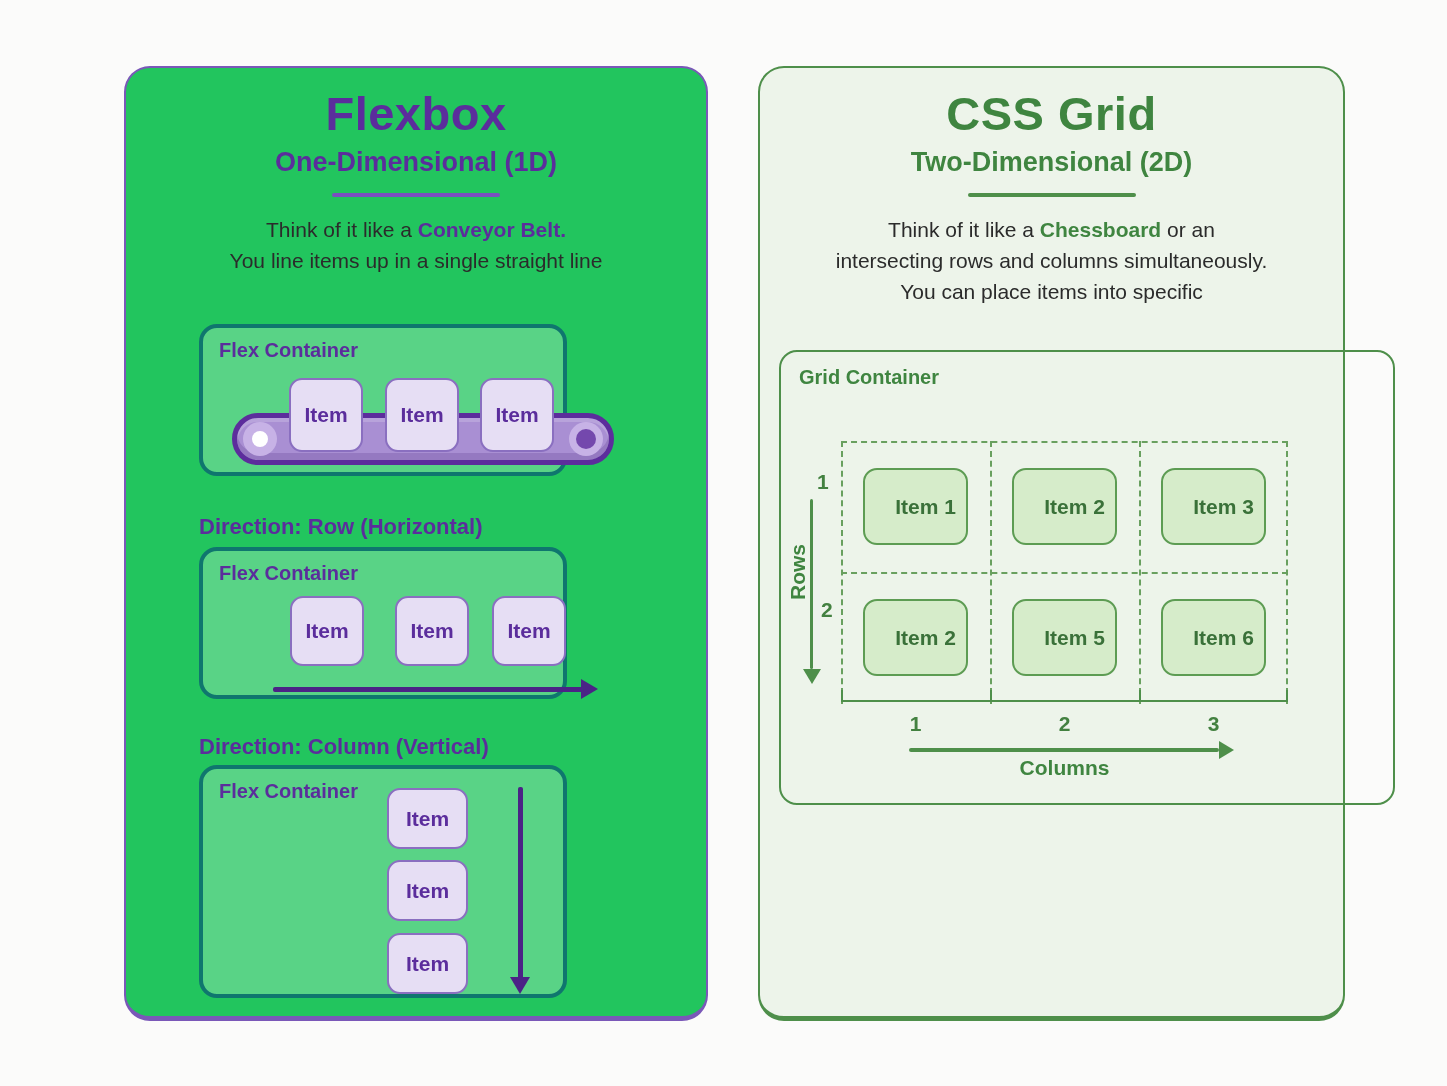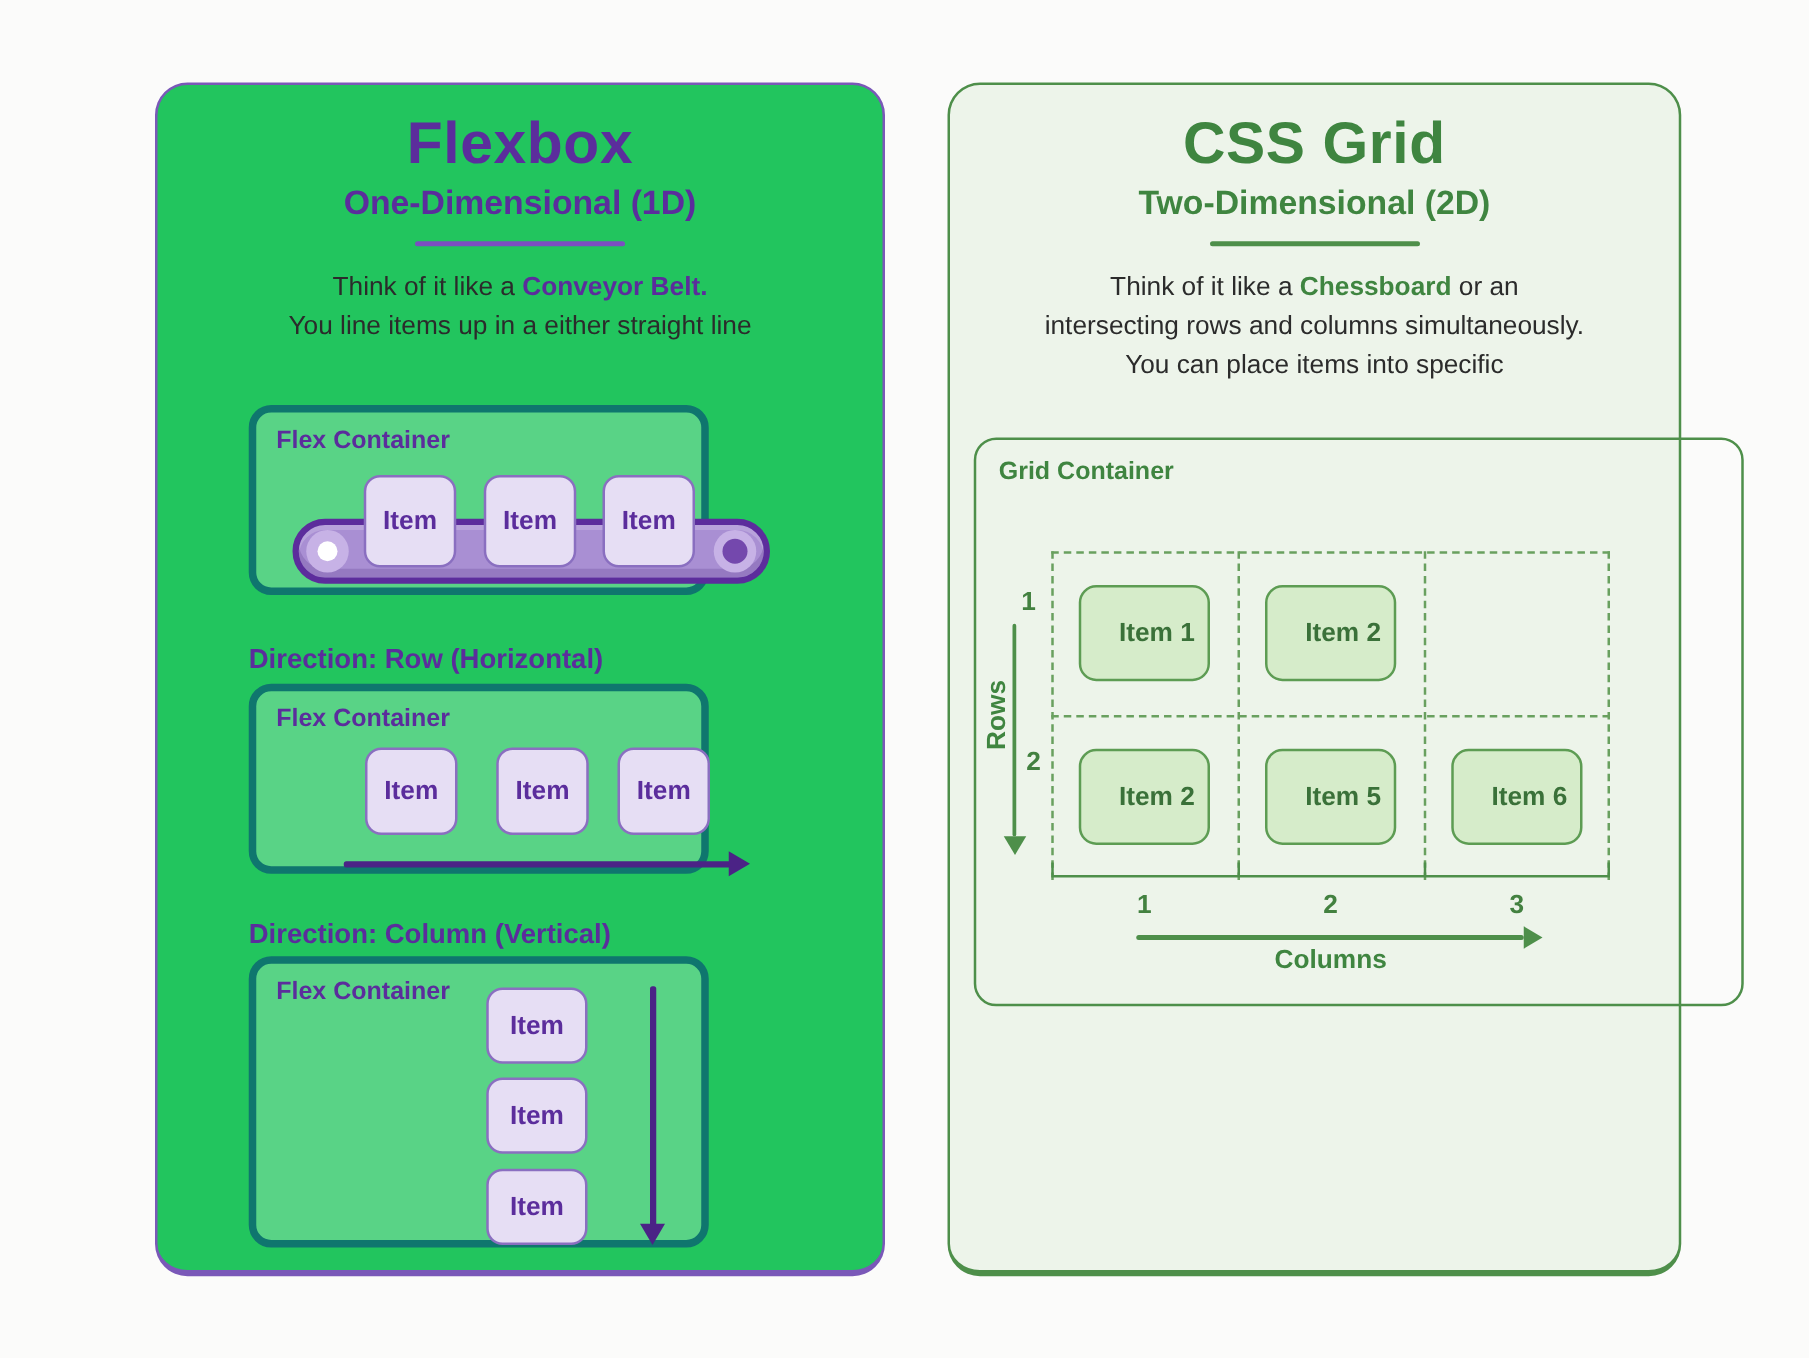--- a/index.html
+++ b/index.html
@@ -29,21 +29,21 @@
   .purple .divider { background:#7b4fc0; }
   .green  .divider { background:#4e8f4a; }
 
   .intro { margin-top:17px; font-size:21px; line-height:31px; color:#2b2b2b; font-weight:500; }
   .hl-purple { color:#5b2d9c; font-weight:bold; }
   .hl-green  { color:#3f8540; font-weight:bold; }
 
   
   .fcontainer {
     position:absolute; left:73px; width:368px;
-    border:6px solid #0f766e; border-radius:18px;
+    border:4px solid #0f766e; border-radius:18px;
     background:rgba(255,255,255,0.25);
   }
   .fc-label { position:absolute; left:16px; top:11px; font-size:20px; font-weight:bold; color:#5b2d9c; }
   .gc-label { position:absolute; left:18px; top:14px; font-size:20px; font-weight:bold; color:#3f8540; }
 
   .fitem {
     position:absolute; background:#e6def4; border:2px solid #8a6fc0;
     border-radius:13px; display:flex; align-items:center; justify-content:center;
     font-size:21px; font-weight:bold; color:#5b2d9c;
   }
@@ -116,21 +116,21 @@
 
 <div class="canvas">
 
   <section class="panel purple">
     <header class="panel-header">
       <div class="panel-title">Flexbox</div>
       <div class="panel-subtitle">One-Dimensional (1D)</div>
       <div class="divider"></div>
       <div class="intro">
         <div><span>Think of it like a </span><span class="hl-purple">Conveyor Belt.</span></div>
-        <div>You line items up in a either straight line</div>
+        <div>You line items up in a single straight line</div>
       </div>
     </header>
 
     <div class="fcontainer" style="top:256px; height:152px;">
       <div class="fc-label">Flex Container</div>
       <div class="belt">
         <span class="wheel left">
             <span class="hub light"></span>
           </span>
         <span class="wheel right">
@@ -184,20 +184,21 @@
       <div class="grid-area">
         <div class="dline-v" style="left:0;"></div>
         <div class="dline-v" style="left:149px;"></div>
         <div class="dline-v" style="left:298px;"></div>
         <div class="dline-v" style="left:445px;"></div>
         <div class="dline-h" style="top:0;"></div>
         <div class="dline-h" style="top:131px;"></div>
 
         <div class="gitem" style="left:22px; top:27px;">Item 1</div>
         <div class="gitem" style="left:171px; top:27px;">Item 2</div>
+        <div class="gitem" style="left:320px; top:27px;">Item 3</div>
         <div class="gitem" style="left:22px; top:158px;">Item 2</div>
         <div class="gitem" style="left:171px; top:158px;">Item 5</div>
         <div class="gitem" style="left:320px; top:158px;">Item 6</div>
       </div>
 
       <div class="ruler">
         <span class="tick" style="left:0;"></span>
         <span class="tick" style="left:149px;"></span>
         <span class="tick" style="left:298px;"></span>
         <span class="tick" style="left:445px;"></span>

